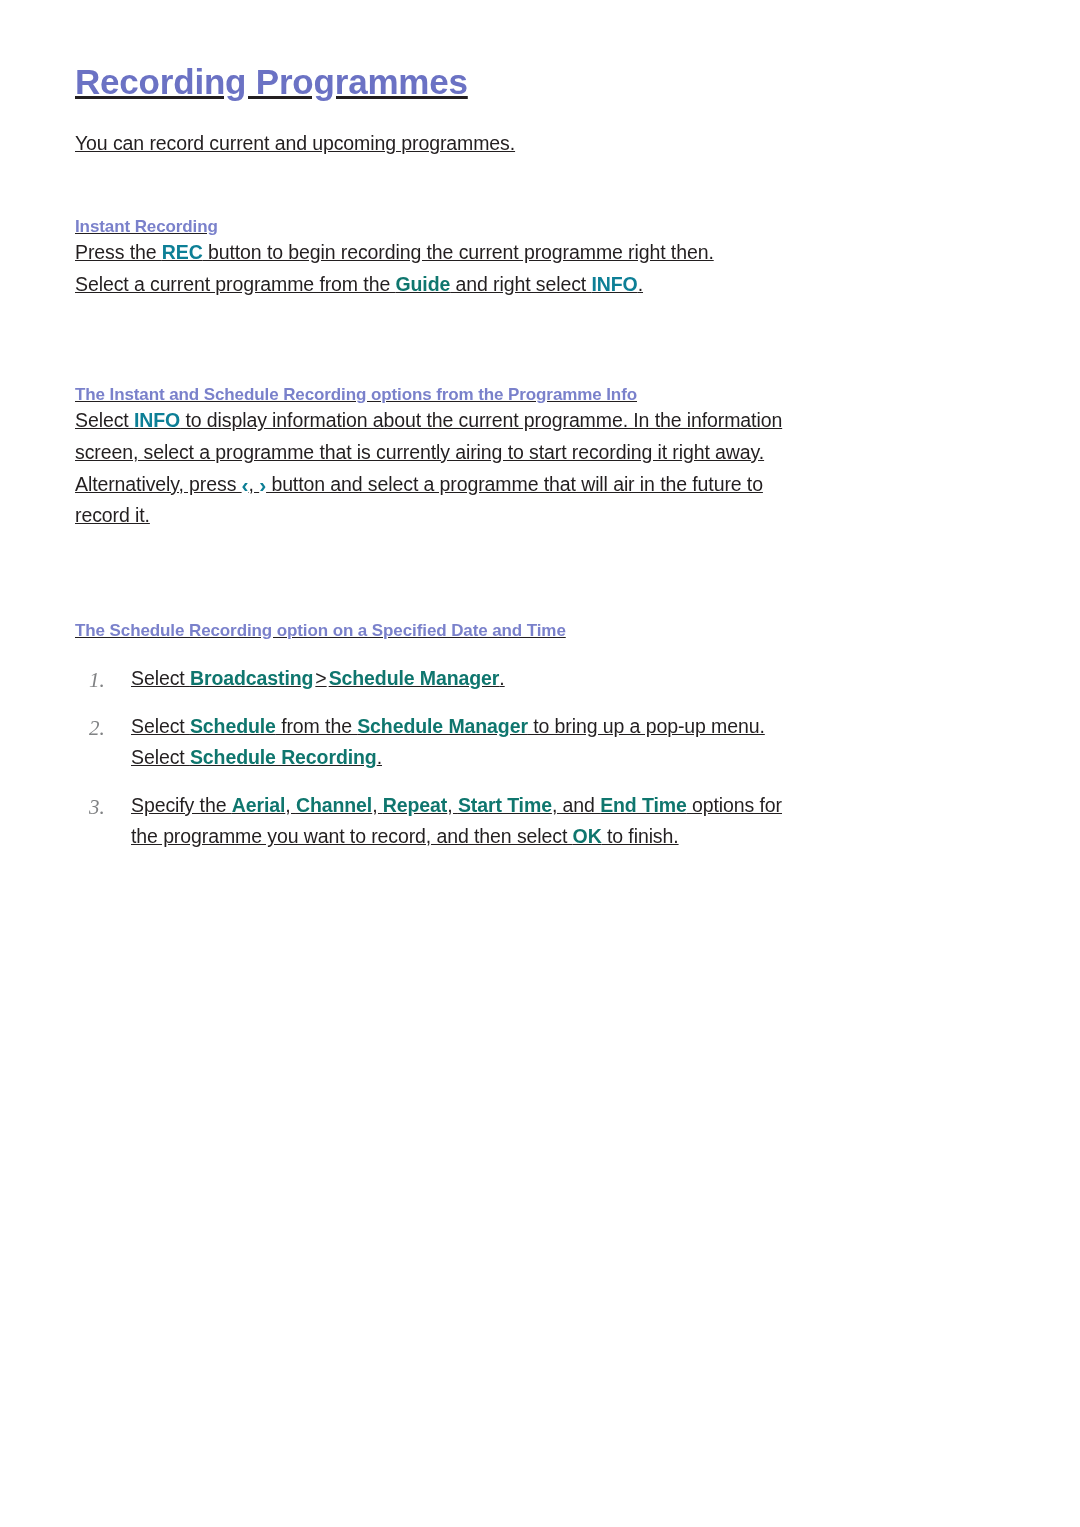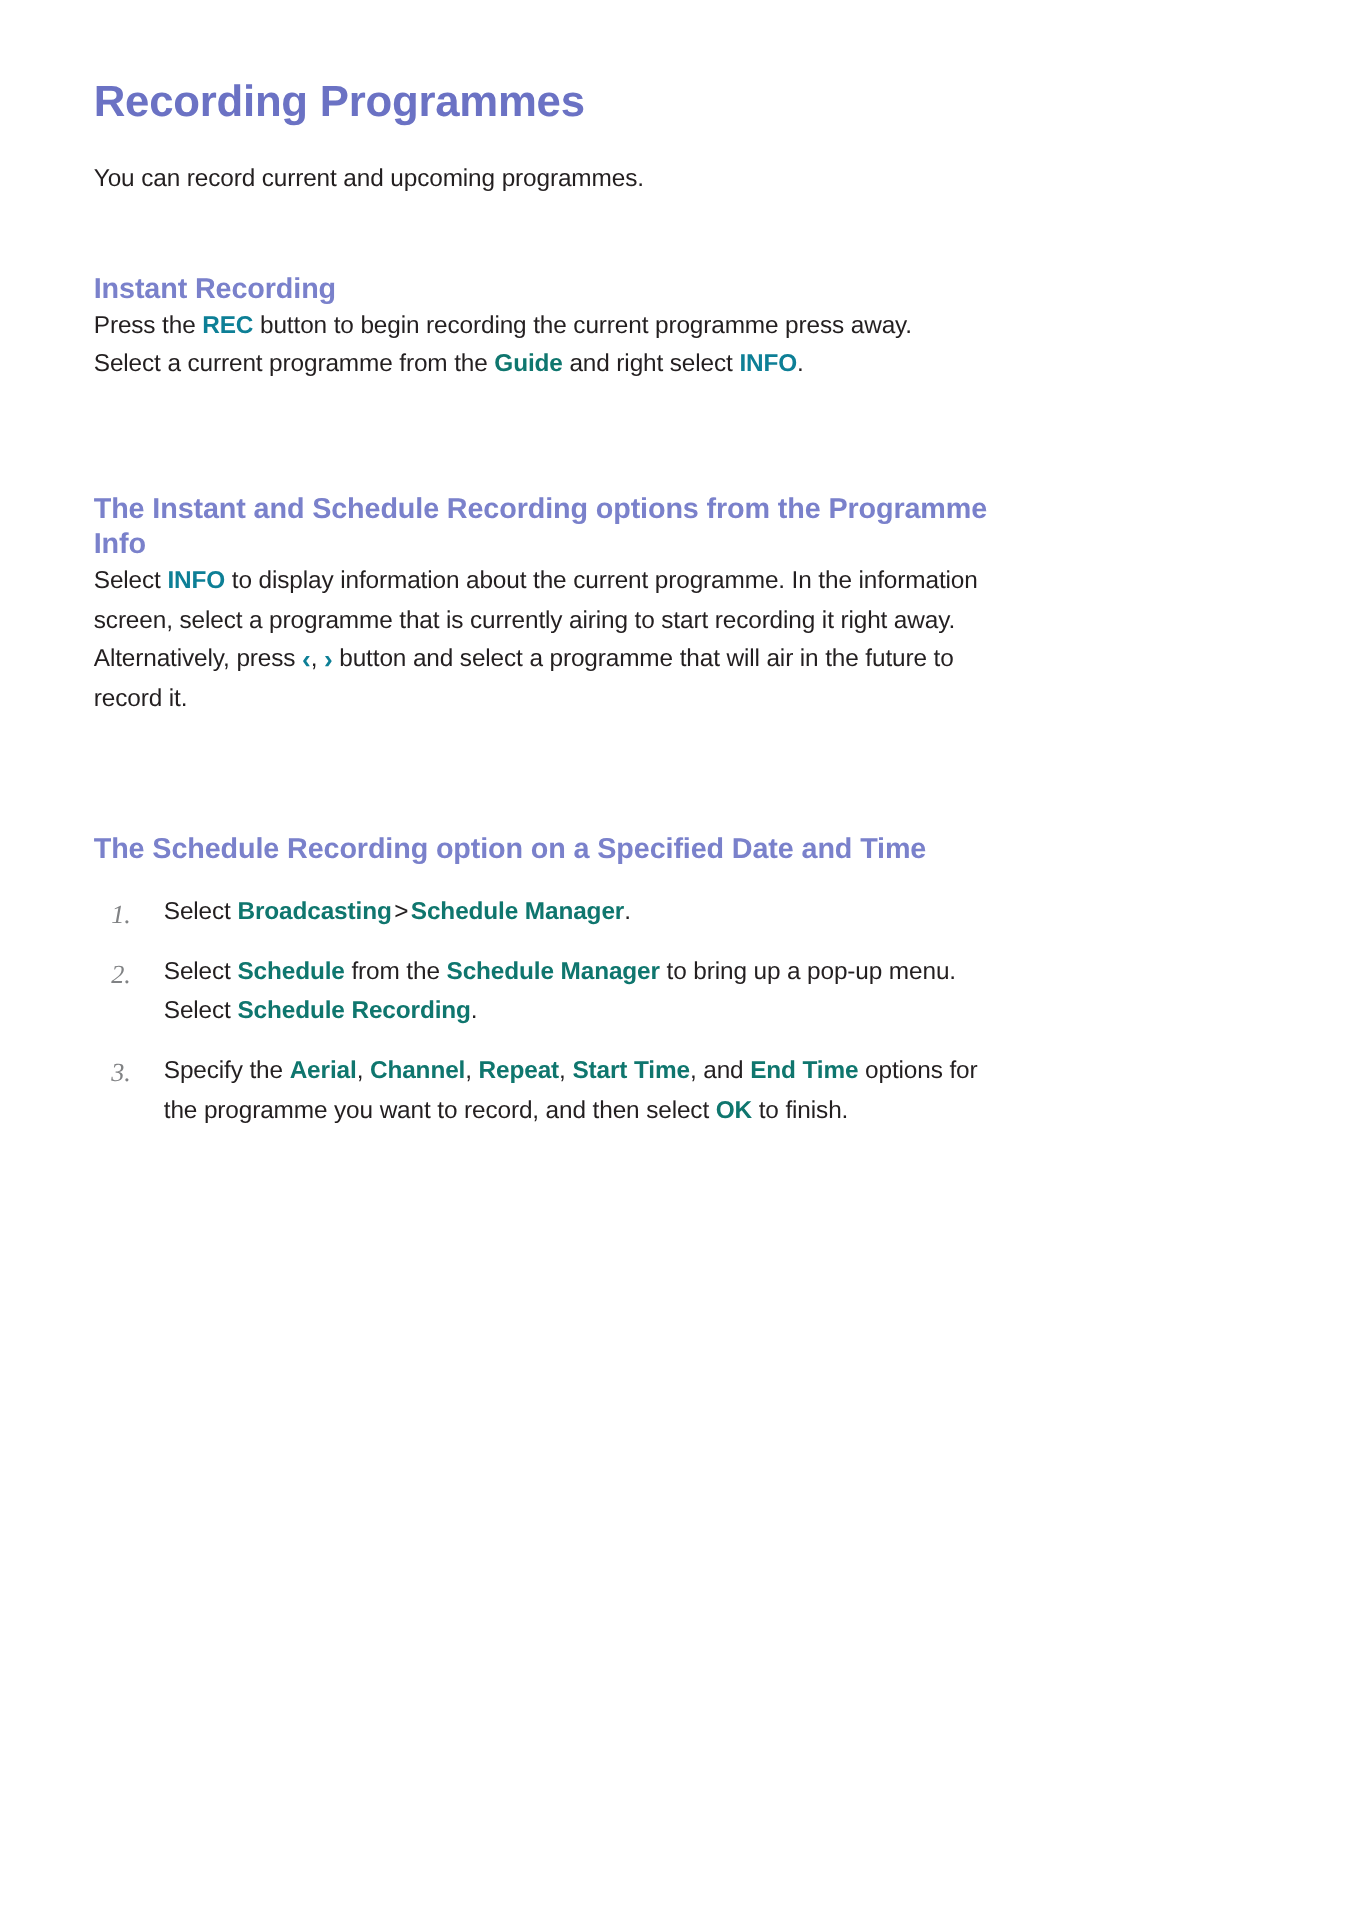--- a/index.html
+++ b/index.html
@@ -13,33 +13,34 @@
     font-family: "Liberation Sans", "DejaVu Sans", sans-serif;
     color: #231f20;
     -webkit-font-smoothing: antialiased;
   }
   .page {
     position: relative;
     width: 864px;
     min-height: 1527px;
     box-sizing: border-box;
     padding: 62px 62px 40px 75px;
+    text-decoration: underline;
   }
 
   
   .page-title {
     font-size: 35px;
     font-weight: bold;
     color: #6b72c4;
     letter-spacing: -0.2px;
     margin: 0 0 26px 0;
     line-height: 1.15;
   }
   .section-head {
-    font-size: 23px;
+    font-size: 17px;
     font-weight: bold;
     color: #7a81cb;
     margin: 0;
     line-height: 1.25;
     letter-spacing: -0.1px;
   }
   .head-instant      { margin-top: 56px; }
   .head-guide        { margin-top: 62px; }
   .head-prog-info    { margin-top: 84px; }
   .head-schedule     { margin-top: 88px; }
@@ -102,21 +103,21 @@
 
 <div class="page">
 
   <h1 class="page-title">Recording Programmes</h1>
 
   <p class="body lead">You can record current and upcoming programmes.</p>
 
   <h2 class="section-head head-instant">Instant Recording</h2>
 
   <p class="body after-head">
-    <span>Press the </span><span class="tk-teal">REC</span><span> button to begin recording the current programme press away.</span>
+    <span>Press the </span><span class="tk-teal">REC</span><span> button to begin recording the current programme right then.</span>
   </p>
 
 
   <p class="body after-head">
     <span>Select a current programme from the </span><span class="tk-blue">Guide</span><span> and right select </span><span class="tk-teal">INFO</span><span>.</span>
   </p>
 
 
   <h2 class="section-head head-prog-info">The Instant and Schedule Recording options from the Programme Info</h2>
 

